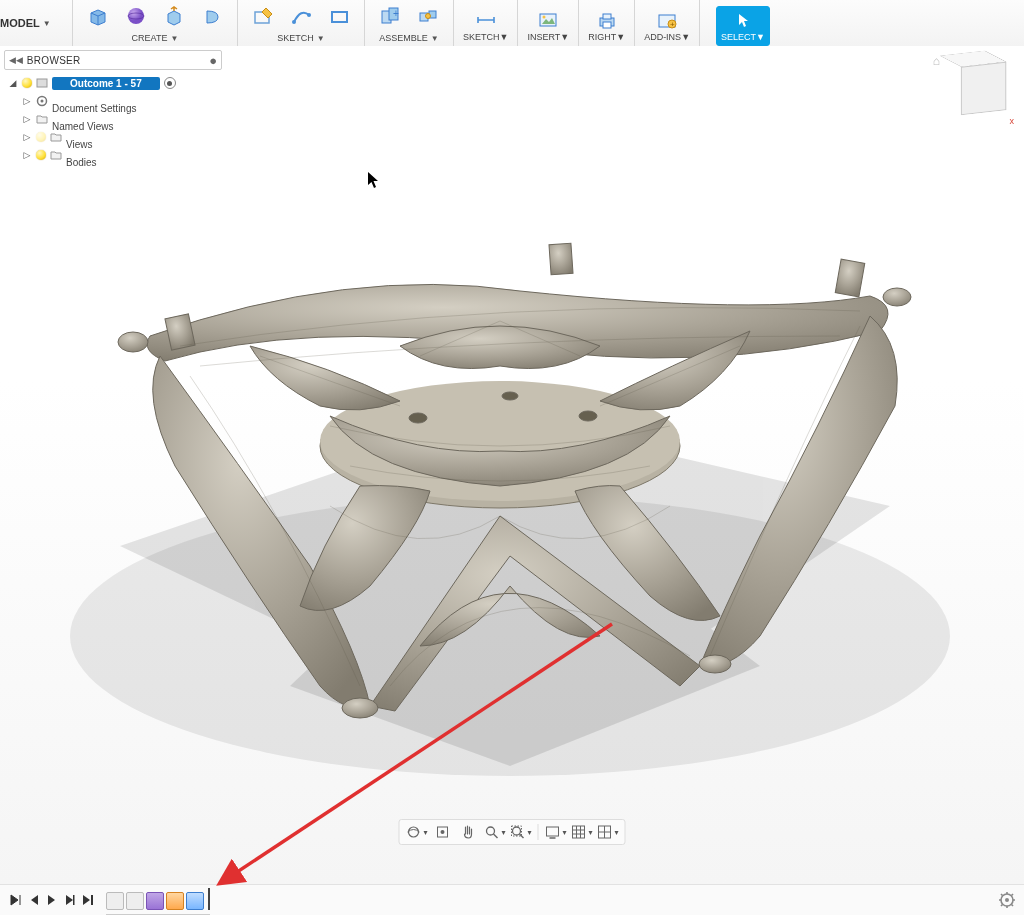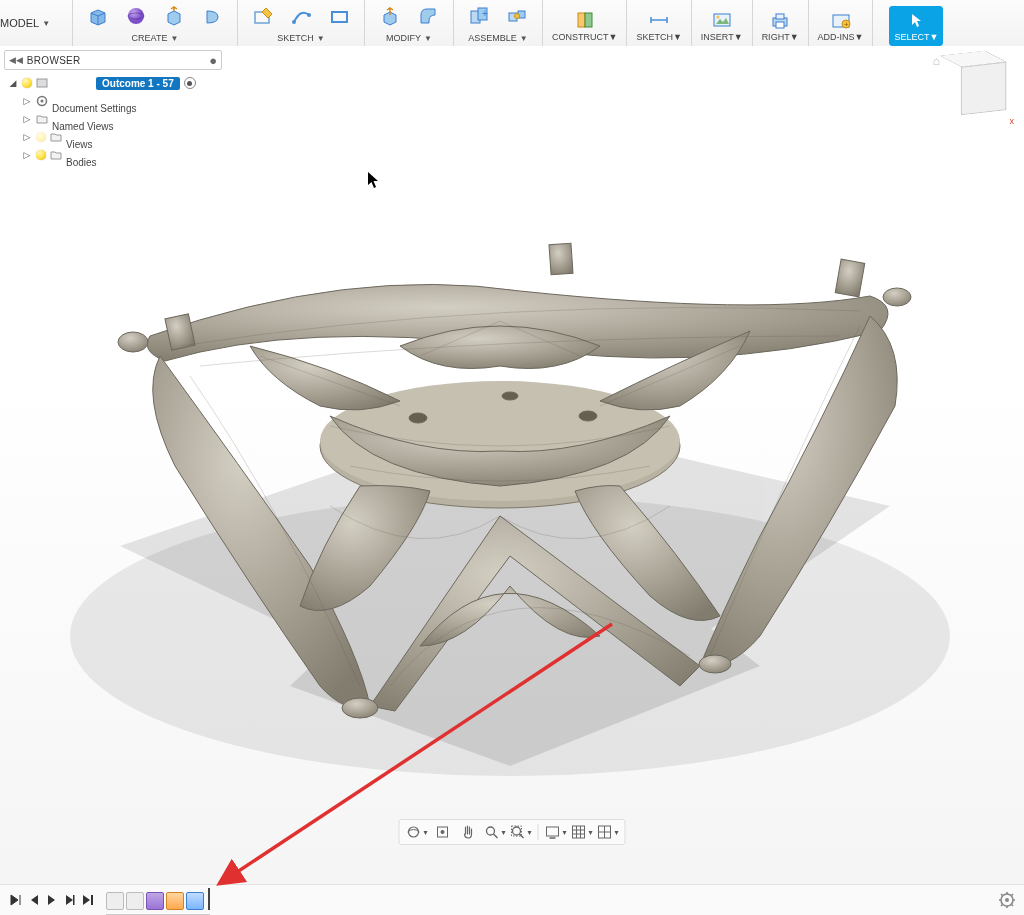--- a/index.html
+++ b/index.html
@@ -20,21 +20,21 @@
     align-items: stretch;
     height: 46px;
     border-bottom: 1px solid #d0d0d0;
     background: linear-gradient(#fcfcfc, #f3f3f3);
   }
   .workspace-switch {
     width: 72px;
     display: flex;
     align-items: center;
     justify-content: flex-start;
-    font-weight: normal;
+    font-weight: bold;
     font-size: 11px;
     border-right: 1px solid #d6d6d6;
     cursor: pointer;
   }
   .workspace-switch .caret, .tool-pair .caret, .nav-caret {
     font-size: 8px;
     margin-left: 3px;
     color: #555;
   }
   .tool-group {
@@ -141,23 +141,22 @@
     font-size: 9px;
   }
   .tree-row .node-label { font-size: 10px; color: #444; margin-top: 15px; }
   .root-chip {
     display: inline-flex;
     align-items: center;
     background: #1276c0;
     color: #fff;
     font-size: 10px;
     font-weight: bold;
-    padding: 1px 6px;
+    padding: 1px 18px;
     border-radius: 2px;
-    margin-left: 44px;
   }
   .indent1 { padding-left: 16px; }
   .bulb {
     width: 10px; height: 10px; border-radius: 50%;
     background: radial-gradient(circle at 35% 30%, #fff7c2, #ffe13a 55%, #d4a600);
     box-shadow: 0 0 1px #a67c00;
   }
   .gear-icon, .folder-icon {
     width: 12px; height: 12px;
   }
@@ -378,51 +377,27 @@
               </svg>
           </span>
         </div>
       </div>
       <span class="label">
         <span>SKETCH</span><span class="caret">▼</span>
       </span>
     </div>
   </div>
 
+
   <div class="tool-group">
     <div class="tool-pair">
       <div class="row">
         <div class="tool-btn">
           <span class="tool-icon">
             <svg width="22" height="22">
-                <path d="M5 10 L11 7 L17 10 L17 17 L11 20 L5 17 Z" fill="#9fcced" stroke="#3d7ecf"></path>
-                <path d="M11 3 L11 10 M8 5 L11 3 L14 5" fill="none" stroke="#d48a1c" stroke-width="1.5"></path>
-              </svg>
-          </span>
-        </div>
-        <div class="tool-btn">
-          <span class="tool-icon">
-            <svg width="22" height="22">
-                <path d="M4 18 L4 10 Q 4 4 10 4 L18 4 L18 10 Q 12 10 12 16 L12 18 Z" fill="#9fcced" stroke="#3d7ecf"></path>
-              </svg>
-          </span>
-        </div>
-      </div>
-      <span class="label">
-        <span>MODIFY</span><span class="caret">▼</span>
-      </span>
-    </div>
-  </div>
-
-  <div class="tool-group">
-    <div class="tool-pair">
-      <div class="row">
-        <div class="tool-btn">
-          <span class="tool-icon">
-            <svg width="22" height="22">
                 <rect x="3" y="6" width="9" height="12" fill="#bcd9f2" stroke="#3d7ecf"></rect>
                 <rect x="10" y="3" width="9" height="12" fill="#9fcced" stroke="#3d7ecf"></rect>
                 <text x="14" y="12" font-size="10" fill="#3d7ecf">+</text>
               </svg>
           </span>
         </div>
         <div class="tool-btn">
           <span class="tool-icon">
             <svg width="22" height="22">
                 <rect x="3" y="8" width="8" height="8" fill="#bcd9f2" stroke="#3d7ecf"></rect>
@@ -431,33 +406,20 @@
               </svg>
           </span>
         </div>
       </div>
       <span class="label">
         <span>ASSEMBLE</span><span class="caret">▼</span>
       </span>
     </div>
   </div>
 
-  <div class="tool-group">
-    <div class="tool-btn">
-      <span class="tool-icon">
-        <svg width="22" height="22">
-            <rect x="4" y="4" width="7" height="14" fill="#f9c86e" stroke="#c98d14"></rect>
-            <rect x="11" y="4" width="7" height="14" fill="#8fc98f" stroke="#3d8d3d"></rect>
-          </svg>
-      </span>
-      <span class="tool-label">
-        <span>CONSTRUCT</span><span class="caret">▼</span>
-      </span>
-    </div>
-  </div>
 
   <div class="tool-group">
     <div class="tool-btn">
       <span class="tool-icon">
         <svg width="22" height="22">
             <path d="M3 11 L19 11 M3 8 L3 14 M19 8 L19 14" stroke="#4a90d9" stroke-width="1.6" fill="none"></path>
           </svg>
       </span>
       <span class="tool-label">
         <span>SKETCH</span><span class="caret">▼</span>

